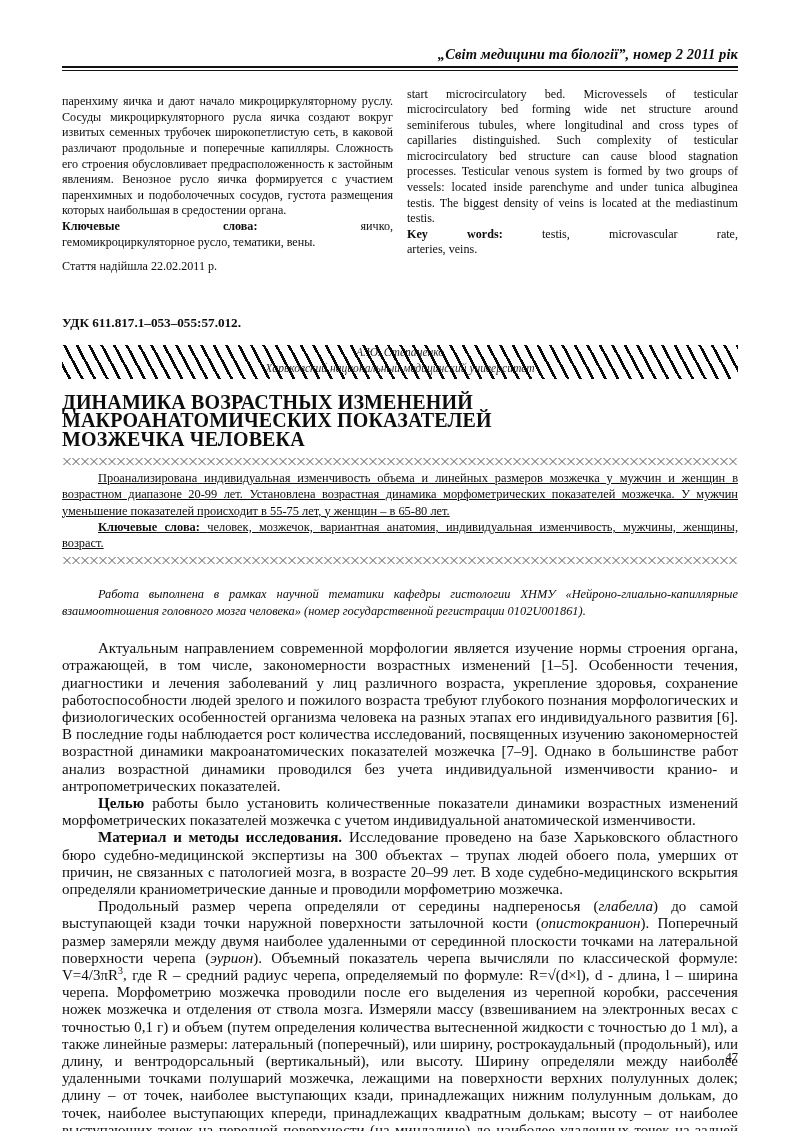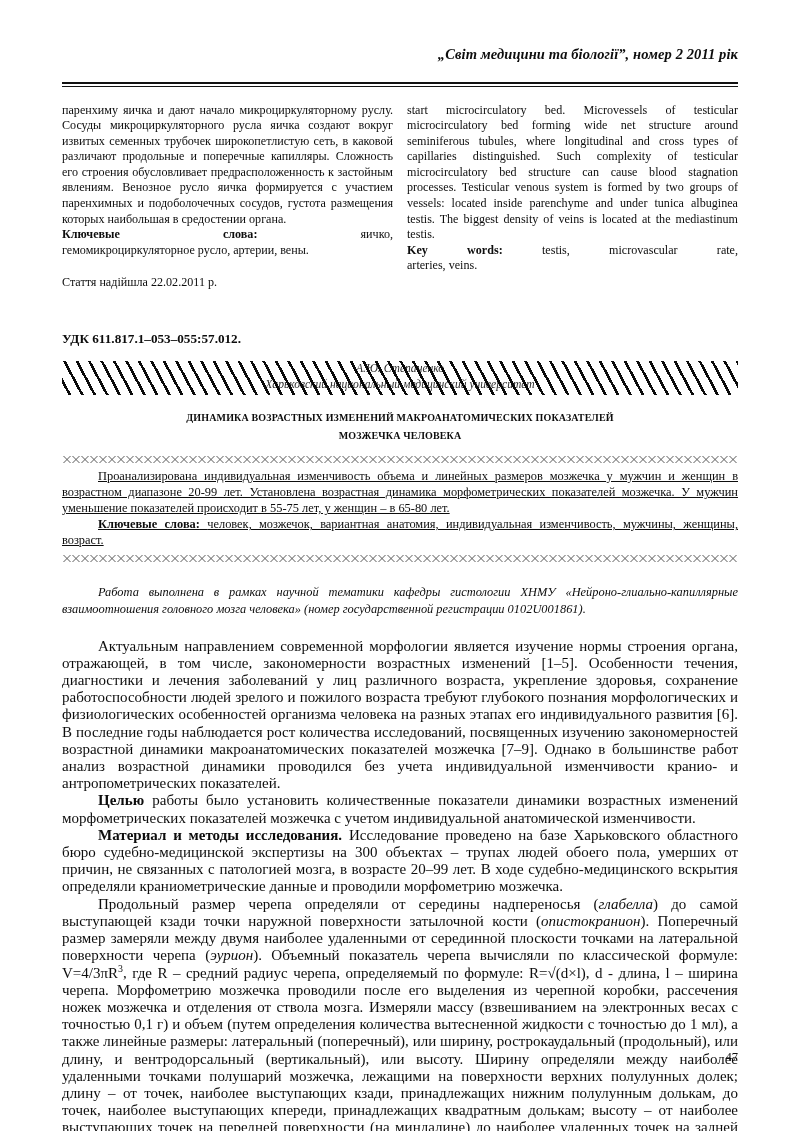--- a/index.html
+++ b/index.html
@@ -26,36 +26,37 @@
   }
 
   
   .running-header {
     margin-top: 46px;
     text-align: right;
     font-style: italic;
     font-weight: bold;
     font-size: 14.5px;
     letter-spacing: 0.1px;
-    padding-bottom: 19px;
+    padding-bottom: 3px;
   }
   .header-rule {
     border-bottom: 2.2px solid #111;
     margin-bottom: 1.5px;
   }
   .header-rule-thin {
     border-bottom: 0.8px solid #111;
     width: 100%;
   }
 
   
   .two-col {
     margin-top: 16px;
     display: flex;
     gap: 14px;
+    align-items: center;
   }
   .col {
     width: 50%;
     font-size: 12.1px;
     line-height: 15.6px;
     text-align: justify;
     text-justify: inter-word;
     hyphens: none;
   }
   .col p { margin: 0; }
@@ -102,23 +103,22 @@
       #000 0px, #000 2.6px,
       rgba(255,255,255,0) 2.6px, rgba(255,255,255,0) 11px
     );
     mix-blend-mode: normal;
     opacity: 0.96;
   }
 
   
   .article-title {
     margin-top: 14px;
-    text-align: center;
     font-weight: bold;
-    font-size: 10px;
+    font-size: 20px;
     line-height: 18.5px;
     letter-spacing: 0.15px;
   }
 
   
   .wavy {
     height: 9px;
     margin: 9px 0 4px 0;
     background-repeat: repeat-x;
     background-position: center;
@@ -182,21 +182,21 @@
     <div class="header-rule-thin"></div>
   </div>
 
   <div class="two-col">
     <div class="col">
       <p>паренхиму яичка и дают начало микроциркуляторному руслу. Сосуды микроциркуляторного русла яичка создают вокруг извитых семенных трубочек широкопетлистую сеть, в каковой различают продольные и поперечные капилляры. Сложность его строения обусловливает предрасположенность к застойным явлениям. Венозное русло яичка формируется с участием паренхимных и подоболочечных сосудов, густота размещения которых наибольшая в средостении органа.</p>
       <div class="kw-line">
         <span class="kw-lab">Ключевые слова:</span>
         <span>яичко,</span>
       </div>
-      <div>гемомикроциркуляторное русло, артерии, вены.</div>
+      <div>гемомикроциркуляторное русло, тематики, вены.</div>
     </div>
     <div class="col">
       <p>start microcirculatory bed. Microvessels of testicular microcirculatory bed forming wide net structure around seminiferous tubules, where longitudinal and cross types of capillaries distinguished. Such complexity of testicular microcirculatory bed structure can cause blood stagnation processes. Testicular venous system is formed by two groups of vessels: located inside parenchyme and under tunica albuginea testis. The biggest density of veins is located at the mediastinum testis.</p>
       <div class="kw-line">
         <span class="kw-lab">Key words:</span>
         <span>testis, microvascular rate,</span>
       </div>
       <div>arteries, veins.</div>
     </div>
   </div>

